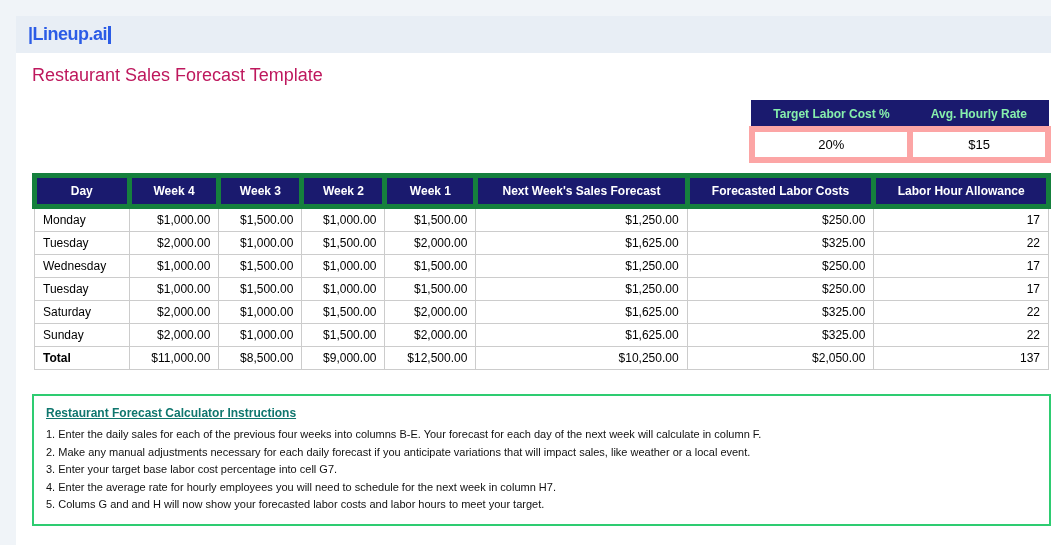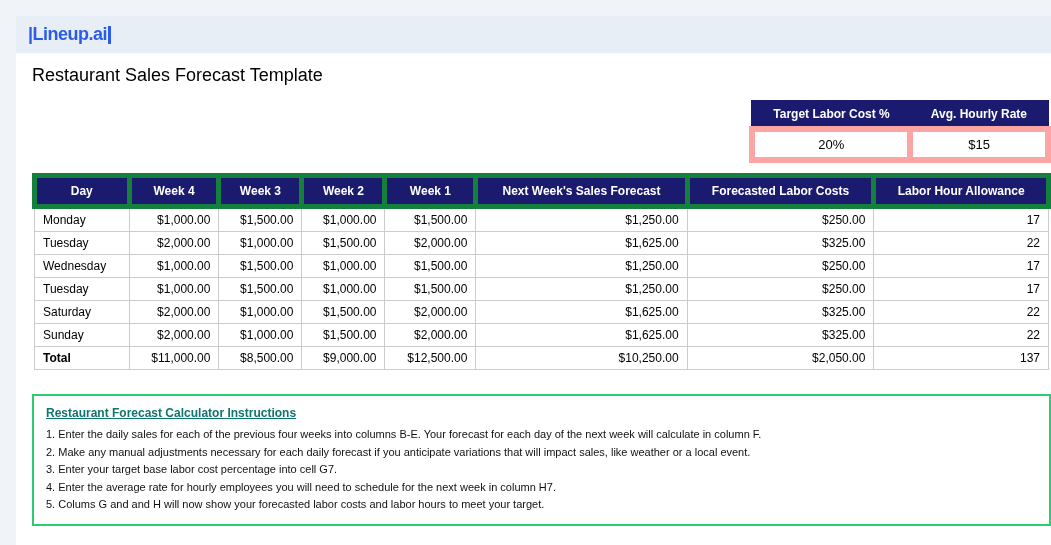--- a/index.html
+++ b/index.html
@@ -39,35 +39,35 @@
       background: #2b5ce6;
       margin-left: 1px;
       vertical-align: middle;
     }
     .main-content {
       padding: 12px 16px;
     }
     .page-title {
       font-size: 18px;
       font-weight: normal;
-      color: #000000;
+      color: #be185d;
       margin-bottom: 14px;
     }
     .top-section {
       display: flex;
       justify-content: flex-end;
       margin-bottom: 10px;
     }
     .target-table {
       border-collapse: collapse;
       border: 2px solid #1a1a6e;
     }
     .target-table th {
       background: #1a1a6e;
-      color: #ffffff;
+      color: #86efac;
       padding: 5px 20px;
       text-align: center;
       font-size: 12px;
       font-weight: bold;
       border: 1px solid #1a1a6e;
     }
     .target-table td {
       background: white;
       padding: 5px 20px;
       text-align: center;

